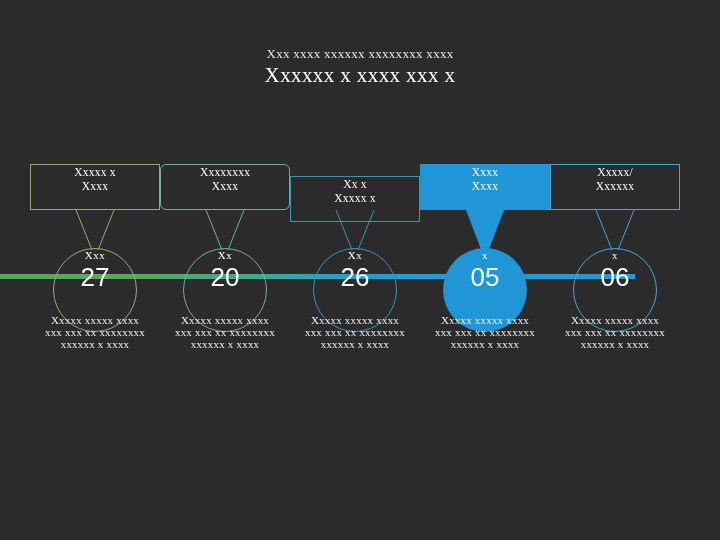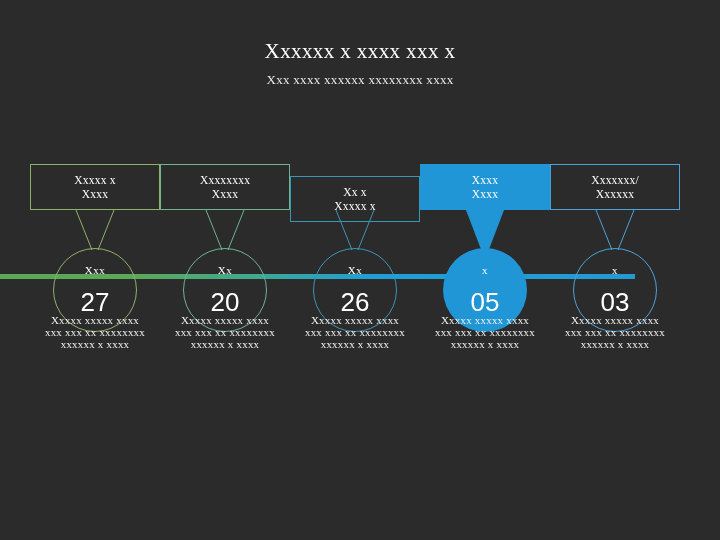--- a/index.html
+++ b/index.html
@@ -65,21 +65,20 @@
 
   .stage-box {
     position: absolute;
     top: 164px;
     left: 7px;
     width: 130px;
     height: 46px;
     box-sizing: border-box;
     border: 1px solid #8db36a;
     display: flex;
-    align-items: center;
     justify-content: center;
     text-align: center;
   }
   .stage-box-label {
     font-size: 11.5px;
     line-height: 14px;
     color: #ffffff;
     letter-spacing: 0.2px;
     padding: 0 5px;
     font-family: "Liberation Serif", "DejaVu Serif", serif;
@@ -100,35 +99,35 @@
     top: 248px;
     left: 30px;
     width: 84px;
     height: 84px;
     border-radius: 50%;
     box-sizing: border-box;
     border: 1px solid #8db36a;
     display: flex;
     flex-direction: column;
     align-items: center;
-    justify-content: center;
+    justify-content: flex-start;
     background: transparent;
   }
   .circle-label {
     font-size: 11px;
     color: #ffffff;
     line-height: 13px;
     letter-spacing: 0.5px;
     font-family: "Liberation Serif", "DejaVu Serif", serif;
   }
   .circle-number {
     font-size: 26px;
     color: #ffffff;
     line-height: 28px;
-    margin-top: 11px;
+    margin-top: 1px;
     font-family: "Liberation Sans", "DejaVu Sans", sans-serif;
     font-weight: 400;
   }
 
   .body-text {
     position: absolute;
     top: 314px;
     left: 2px;
     width: 140px;
     text-align: center;
@@ -147,22 +146,22 @@
   .circle.filled {
     border-color: transparent;
   }
 </style>
 </head>
 <body>
 
 <div id="slide">
 
   <div id="header">
+    <div id="slide-subtitle">Xxx xxxx xxxxxx xxxxxxxx xxxx</div>
     <div id="slide-title">Xxxxxx x xxxx xxx x</div>
-    <div id="slide-subtitle">Xxx xxxx xxxxxx xxxxxxxx xxxx</div>
   </div>
 
   <svg id="timeline-line" viewBox="0 0 635 5" preserveAspectRatio="none">
     <defs>
       <linearGradient id="lineGrad" x1="0" y1="0" x2="1" y2="0">
         <stop offset="0%" stop-color="#5aa85a"></stop>
         <stop offset="22%" stop-color="#5aa85a"></stop>
         <stop offset="40%" stop-color="#3fa98f"></stop>
         <stop offset="58%" stop-color="#1f9fd6"></stop>
         <stop offset="100%" stop-color="#2499d4"></stop>
@@ -187,21 +186,21 @@
       <div class="circle-number">27</div>
     </div>
     <div class="body-text">
       <div>Xxxxx xxxxx xxxx</div>
       <div>xxx xxx xx xxxxxxxx</div>
       <div>xxxxxx x xxxx</div>
     </div>
   </div>
 
   <div class="column" style="left:153px;">
-    <div class="stage-box" style="border-color:#6fb391;">
+    <div class="stage-box" style="border-color:#6fb391;border-radius:6px;">
       <div class="stage-box-label">
         <div>Xxxxxxxx</div>
         <div>Xxxx</div>
       </div>
     </div>
     <svg class="connector" viewBox="0 0 130 42">
       <path d="M46,0 L62,40" stroke="#6fb391" stroke-width="1" fill="none"></path>
       <path d="M84,0 L68,40" stroke="#6fb391" stroke-width="1" fill="none"></path>
     </svg>
     <div class="circle" style="border-color:#6fb391;">
@@ -254,31 +253,31 @@
     <div class="body-text">
       <div>Xxxxx xxxxx xxxx</div>
       <div>xxx xxx xx xxxxxxxx</div>
       <div>xxxxxx x xxxx</div>
     </div>
   </div>
 
   <div class="column" style="left:543px;">
     <div class="stage-box" style="border-color:#4aa3d8;">
       <div class="stage-box-label">
-        <div>Xxxxxxx/</div>
+        <div>Xxxxx/</div>
         <div>Xxxxxx</div>
       </div>
     </div>
     <svg class="connector" viewBox="0 0 130 42">
       <path d="M46,0 L62,40" stroke="#4aa3d8" stroke-width="1" fill="none"></path>
       <path d="M84,0 L68,40" stroke="#4aa3d8" stroke-width="1" fill="none"></path>
     </svg>
     <div class="circle" style="border-color:#4aa3d8;">
       <div class="circle-label">x</div>
-      <div class="circle-number">03</div>
+      <div class="circle-number">06</div>
     </div>
     <div class="body-text">
       <div>Xxxxx xxxxx xxxx</div>
       <div>xxx xxx xx xxxxxxxx</div>
       <div>xxxxxx x xxxx</div>
     </div>
   </div>
 
 </div>
 

